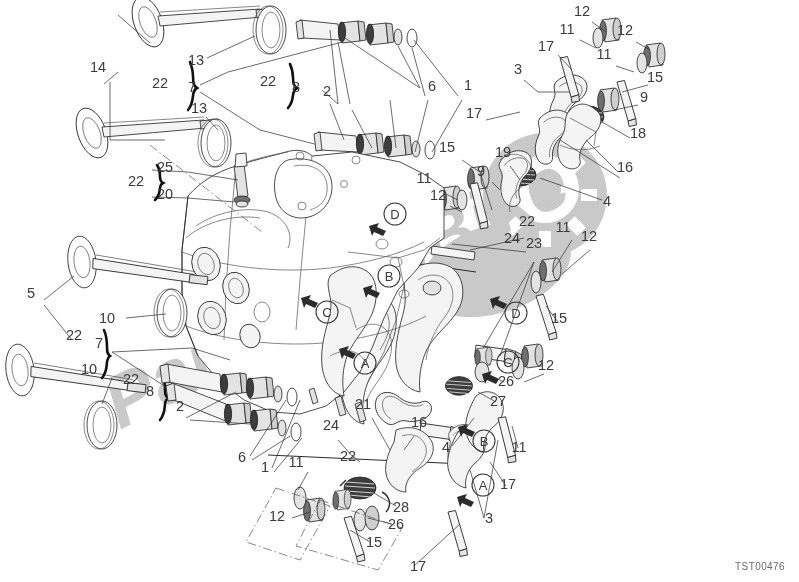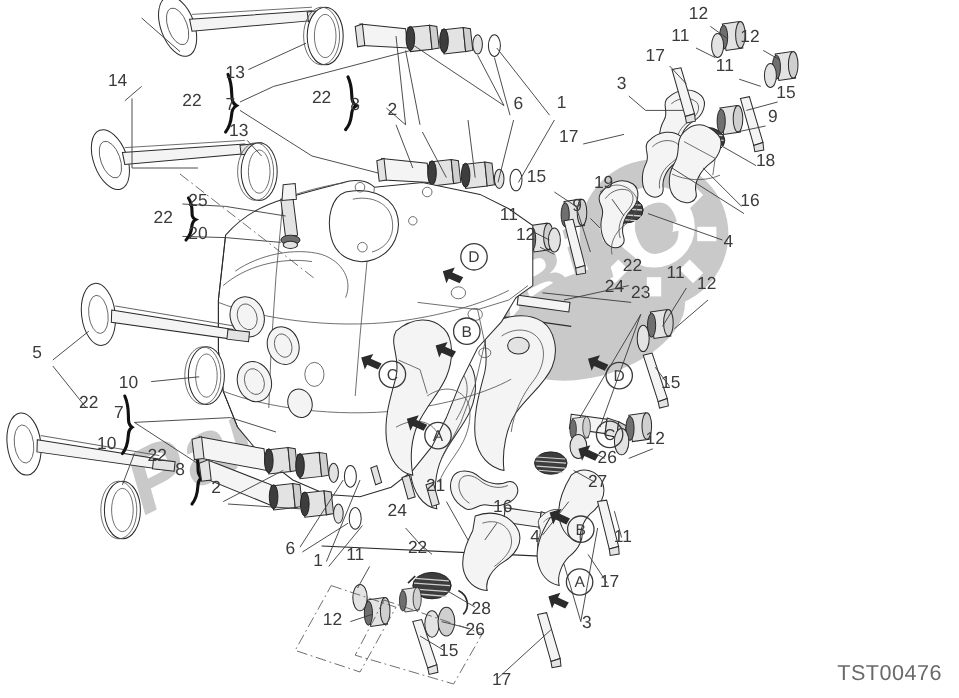--- a/index.html
+++ b/index.html
@@ -19,21 +19,21 @@
   .partl{fill:#f4f4f4;stroke:#2b2b2b;stroke-width:0.85;}
   .partm{fill:#e3e3e3;stroke:#2b2b2b;stroke-width:0.85;}
   .partd{fill:#cfcfcf;stroke:#2b2b2b;stroke-width:0.85;}
   .dark{fill:#6f6f6f;stroke:#242424;stroke-width:0.8;}
   .vdark{fill:#3d3d3d;stroke:#1d1d1d;stroke-width:0.8;}
   .brk{fill:none;stroke:#111;stroke-width:2.6;stroke-linecap:round;}
   .num{font-family:"Liberation Sans","DejaVu Sans",sans-serif;font-size:14.5px;fill:#3b3b3b;}
   .circ{fill:none;stroke:#3b3b3b;stroke-width:1.1;}
   .circtxt{font-family:"Liberation Sans","DejaVu Sans",sans-serif;font-size:13px;fill:#3b3b3b;}
   .arrow{fill:#2b2b2b;}
-  #refcode{position:absolute;right:14px;bottom:10px;font-size:18px;
+  #refcode{position:absolute;right:14px;bottom:10px;font-size:10px;
            letter-spacing:.4px;color:#6a6a6a;z-index:4;}
   .wmtxt{font-family:"Liberation Sans","DejaVu Sans",sans-serif;
          font-weight:bold;font-style:italic;font-size:74px;fill:#c9c9c9;}
 </style>
 </head>
 <body>
 
 <div id="stage">
 
   <svg class="layer" id="wm" viewBox="0 0 799 582">

